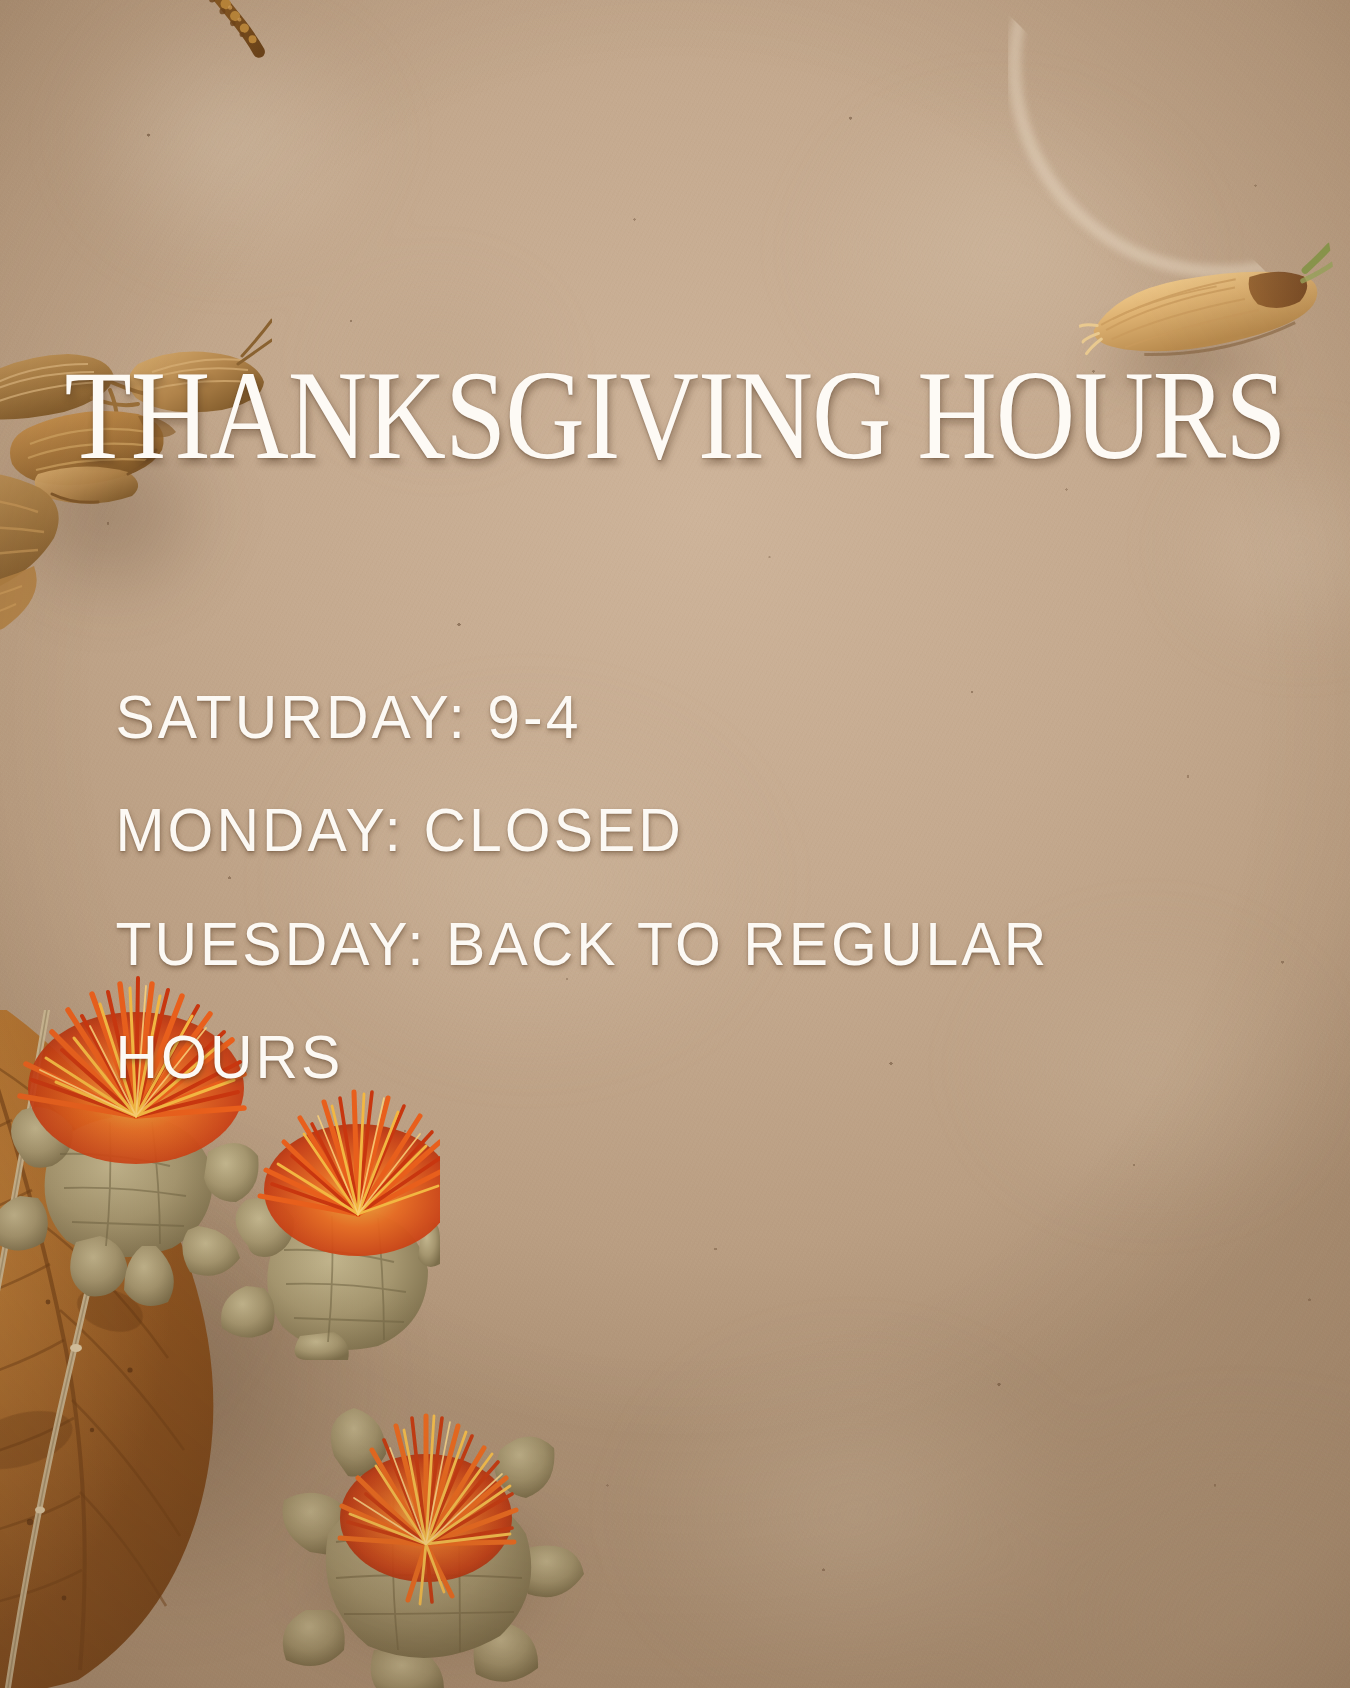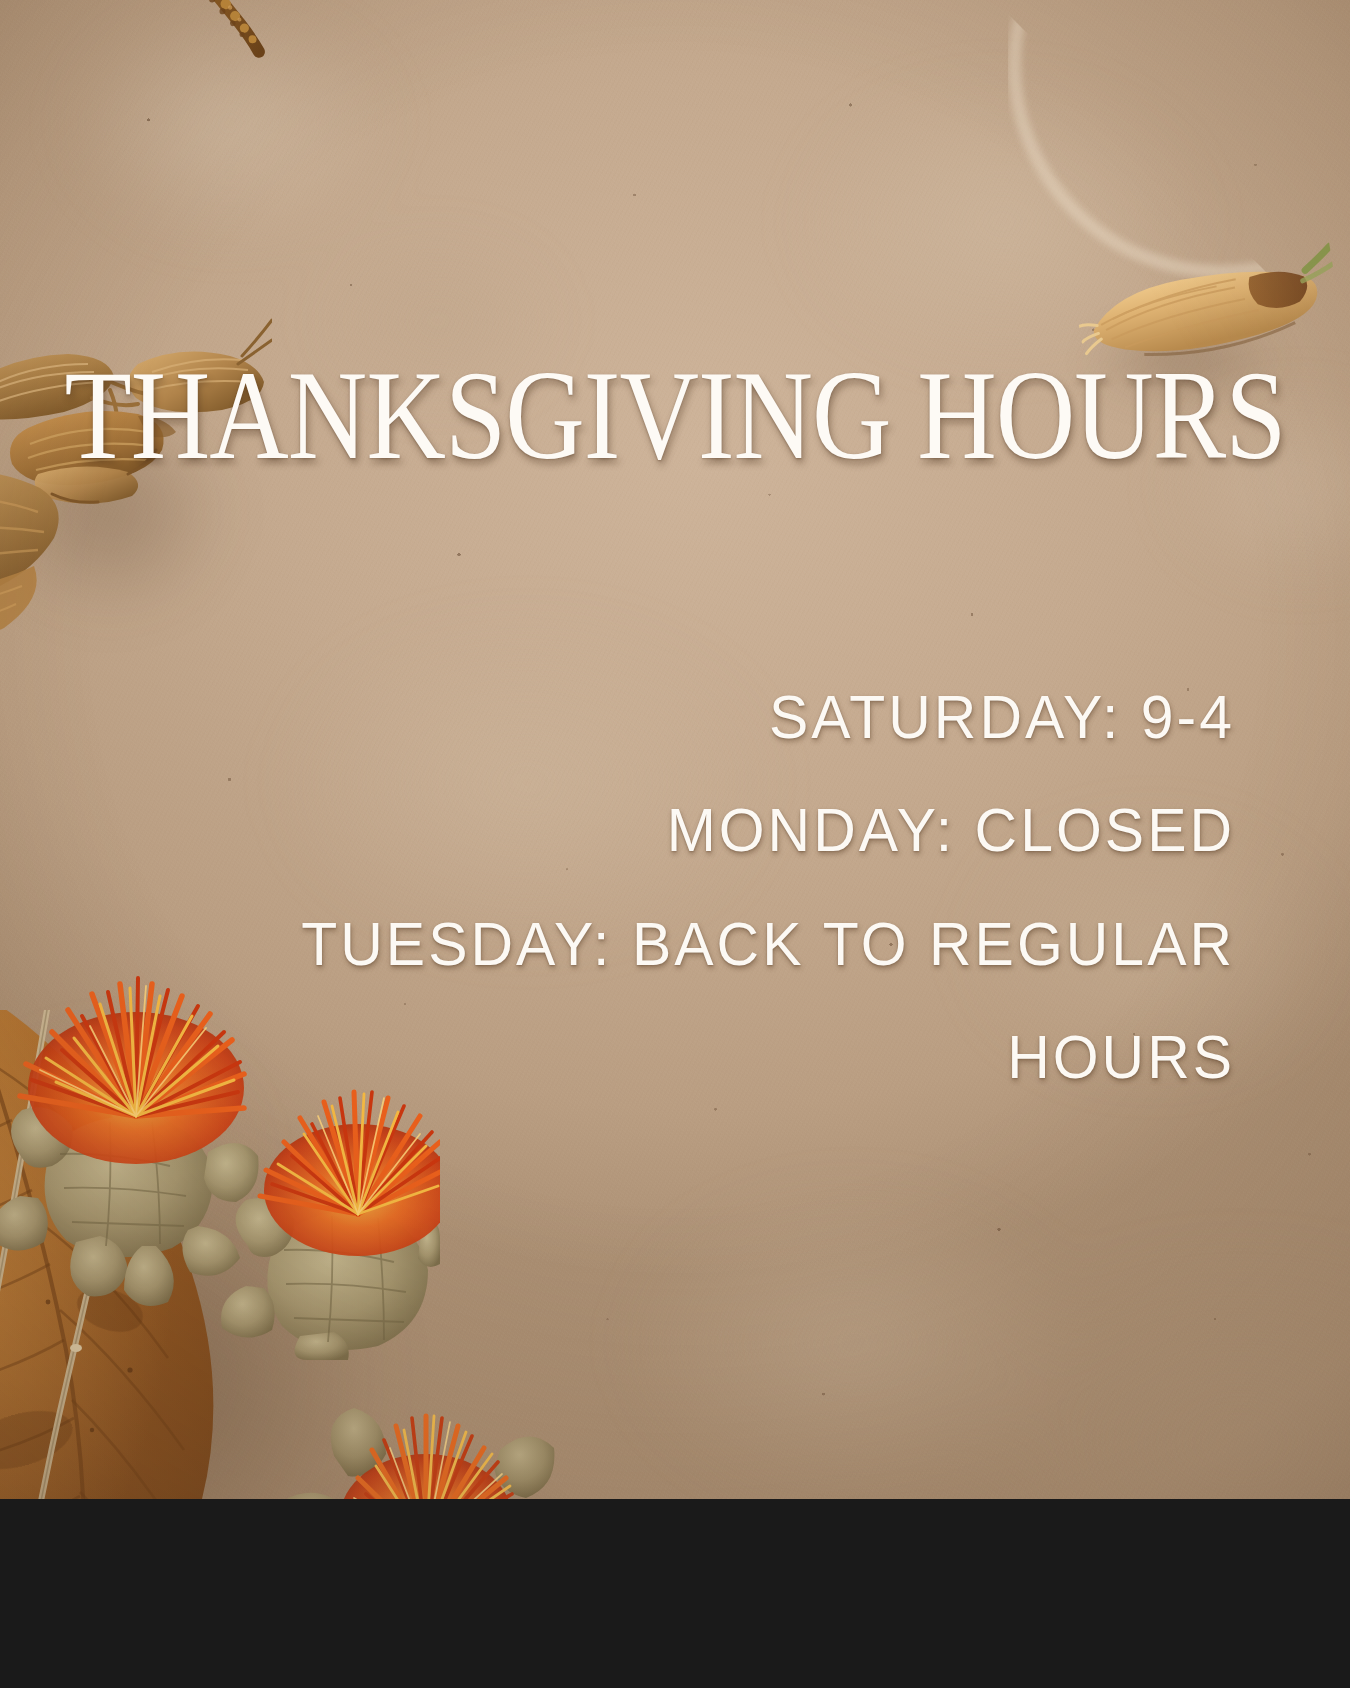--- a/index.html
+++ b/index.html
@@ -4,21 +4,21 @@
 <style>
   html, body {
     margin: 0;
     padding: 0;
     background: #1a1a1a;
   }
 
   #poster {
     position: relative;
     width: 1350px;
-    height: 1499px;
+    height: 1688px;
     overflow: hidden;
     font-family: "Liberation Sans", sans-serif;
     background-color: #1d4ed8;
     isolation: isolate;
   }
 
   
   .bg-base {
     position: absolute;
     inset: 0;
@@ -208,22 +208,21 @@
   }
   .poster-title .ornate {
     display: inline-block;
     font-variant: small-caps;
   }
 
   .hours-block {
     position: absolute;
     left: 0; right: 0;
     top: 660px;
-    text-align: right;
-    margin-left: 21px;
+    text-align: left;
   }
   .hours-line {
     color: #fcf9f4;
     font-family: "Liberation Sans", "DejaVu Sans", sans-serif;
     font-weight: 300;
     font-size: 62px;
     line-height: 1.83;
     letter-spacing: 3.2px;
     font-stretch: condensed;
     text-shadow: 1px 3px 6px rgba(70,44,22,.38), 0 1px 2px rgba(70,44,22,.26);

